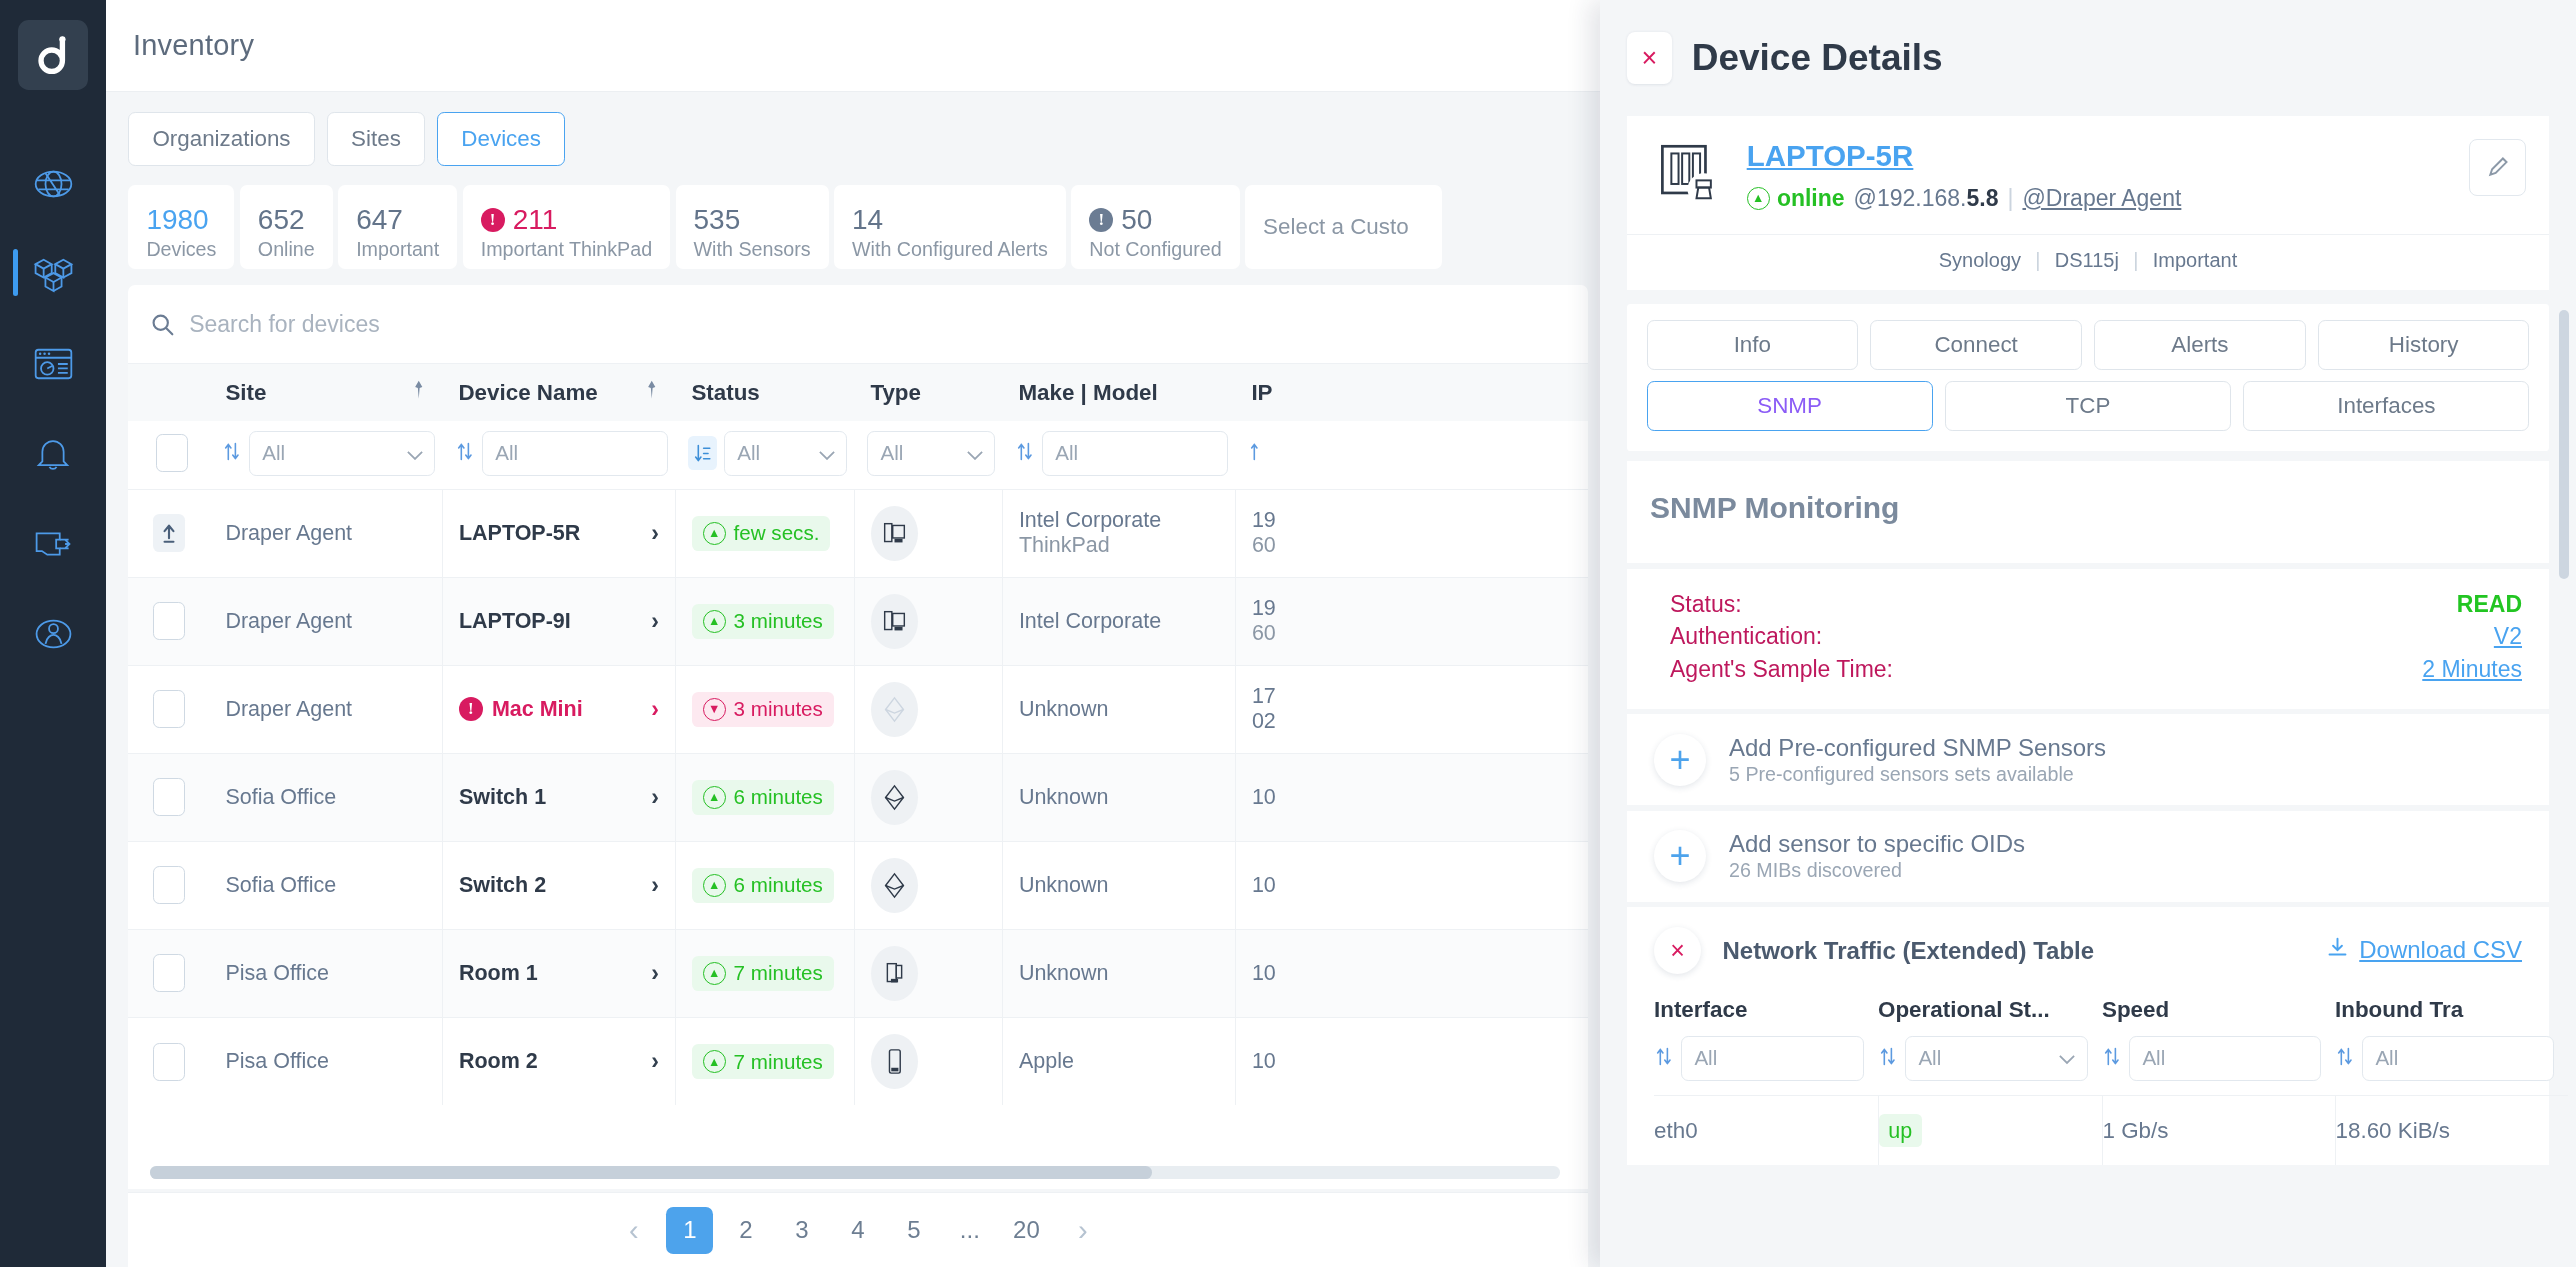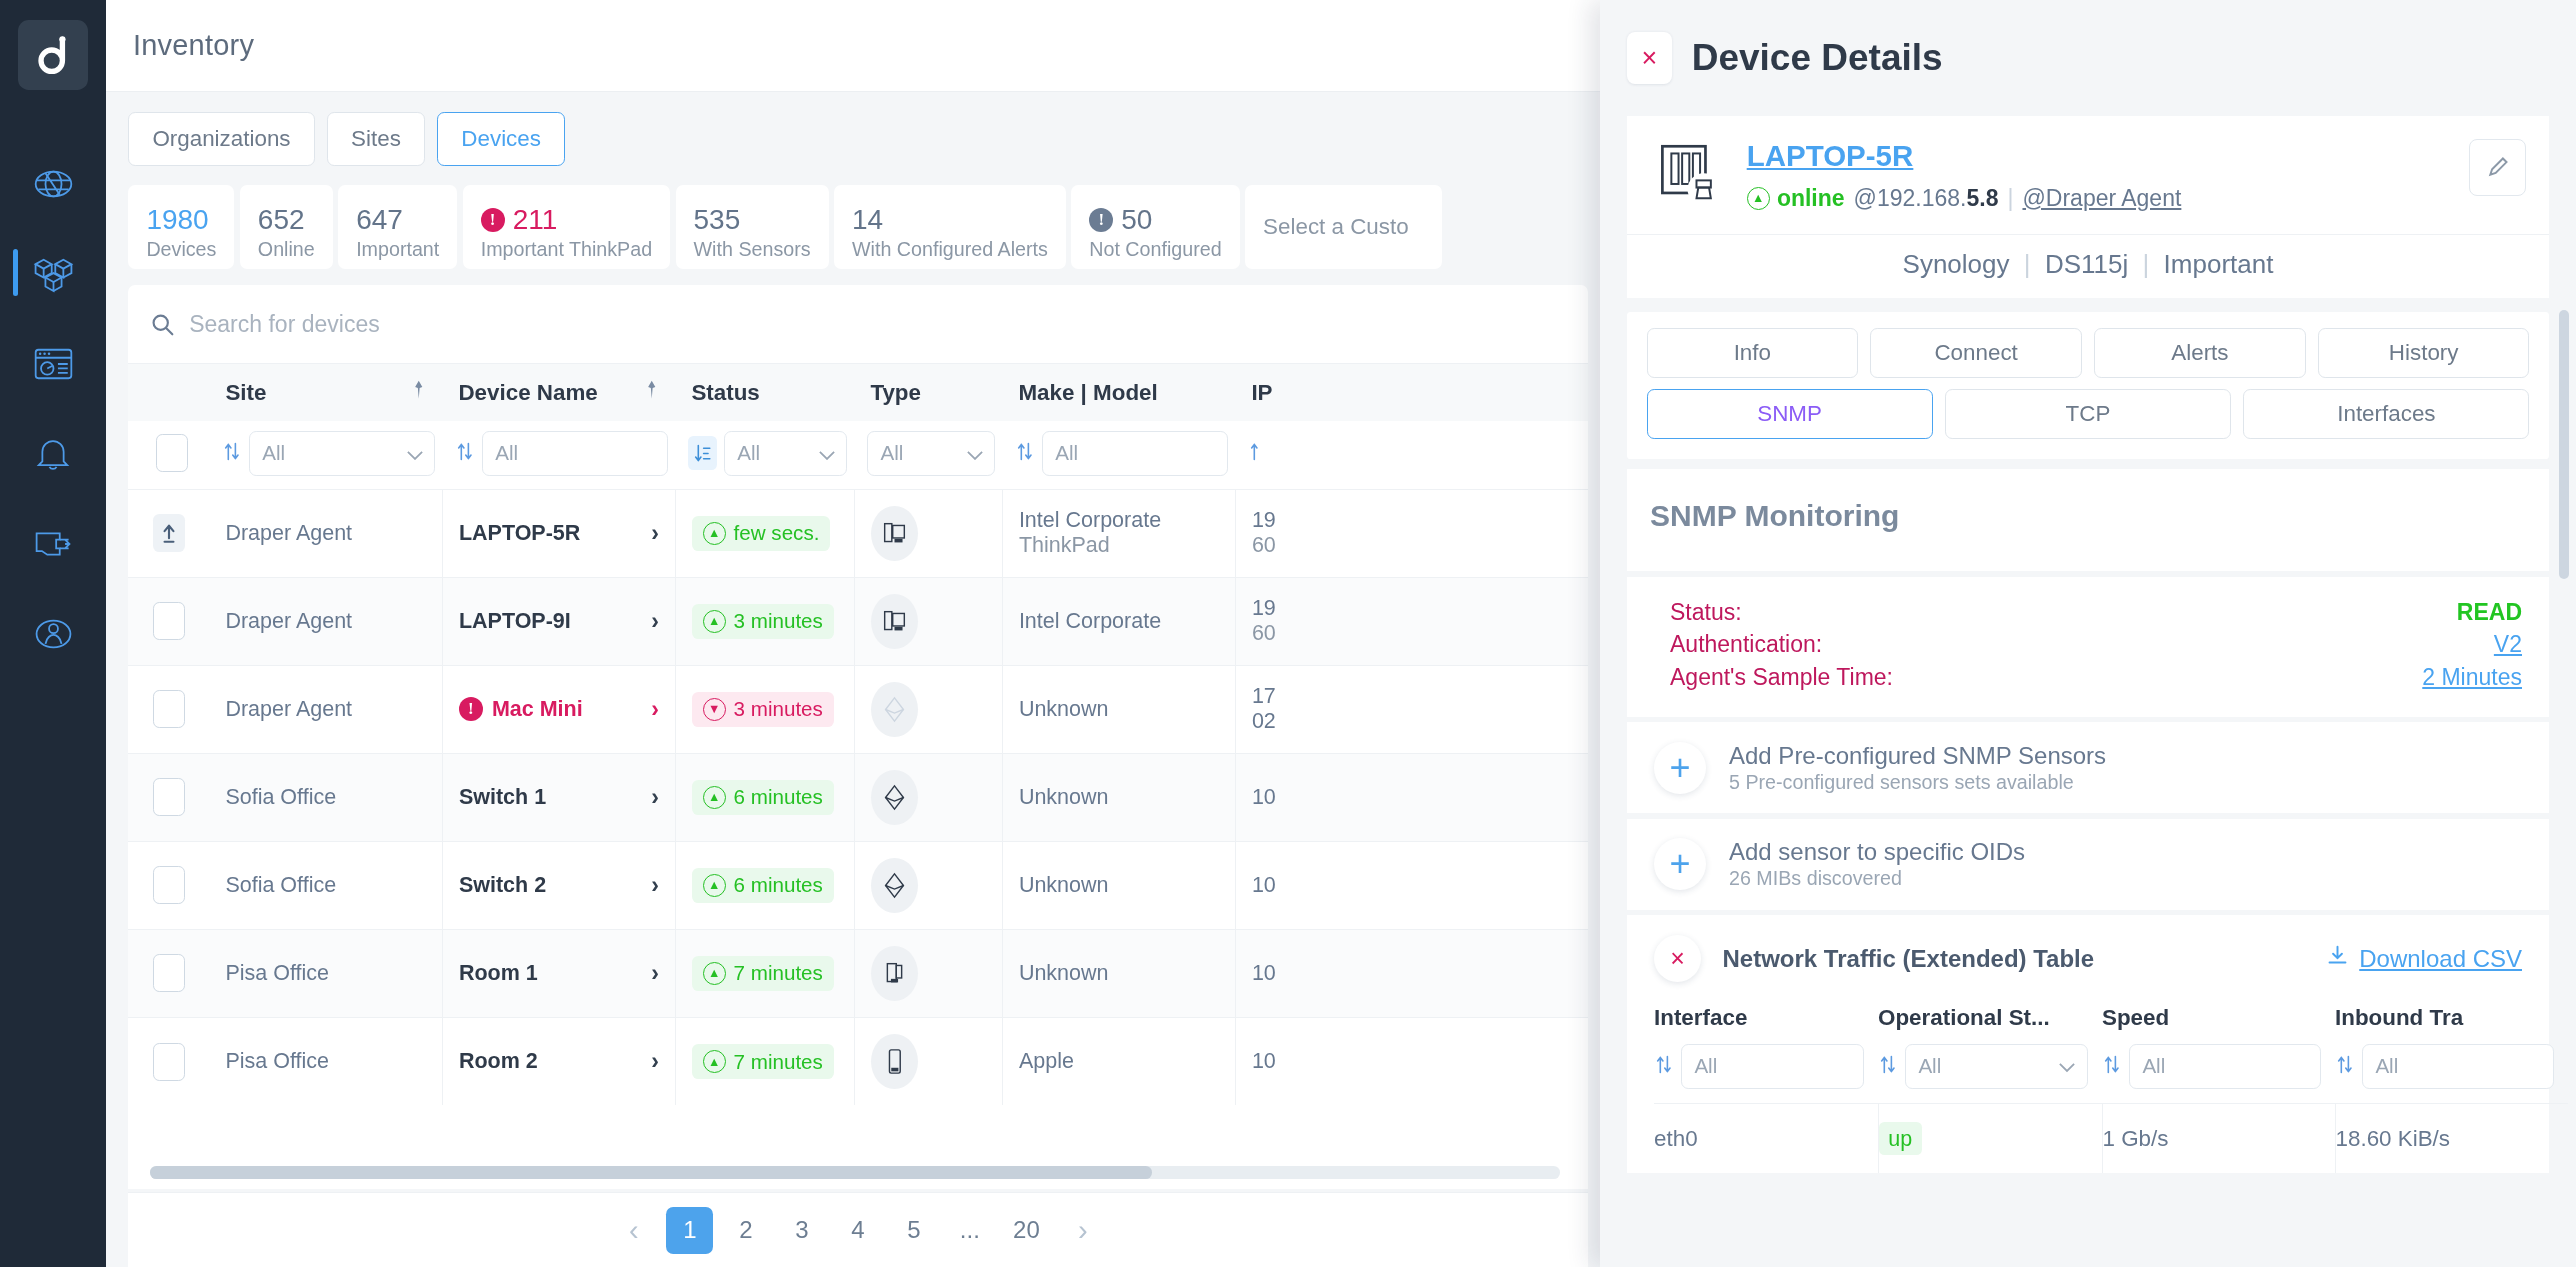--- a/index.html
+++ b/index.html
@@ -210,21 +210,21 @@
   .dev-sub { margin-top: 11.6px; font-size: 23px; color: #67788f; display: flex; align-items: center; gap: 9px; flex-wrap: wrap; }
   .dev-sub .on { color: #25c024; font-weight: bold; display: flex; align-items: center; gap: 7.2px; }
   .dev-sub b { color: #2f3a49; }
   .dev-sub a { color: #67788f; text-decoration: underline; }
   .sep { color: #cbd4de; }
   .edit-btn {
     margin-left: auto; width: 57px; height: 57px; border: 0.9px solid #e2e8ee;
     border-radius: 8px; background: #fff; display:flex; align-items:center; justify-content:center;
     color: #8c99a8; cursor: pointer;
   }
-  .dev-meta { text-align: center; font-size: 26px; color: #67788f; padding: 14.3px 0 18px; display:flex; justify-content:center; gap: 14.3px; }
+  .dev-meta { text-align: center; font-size: 20px; color: #67788f; padding: 14.3px 0 18px; display:flex; justify-content:center; gap: 14.3px; }
 
   .tabs-wrap { background: #fff; margin: 14.3px 27px 0; padding: 16px 19.7px 19.7px; border-radius: 3.6px; }
   .tab-row { display: flex; gap: 12.5px; }
   .tab-row + .tab-row { margin-top: 10.7px; }
   .tab {
     flex: 1 1 0; height: 50px; border: 0.9px solid #dfe5eb; border-radius: 7.2px;
     background: #fff; color: #6d7a8a; font-size: 22.4px; cursor: pointer;
     display: flex; align-items: center; justify-content: center;
     font-family: "Liberation Sans", sans-serif;
   }
@@ -250,21 +250,21 @@
   .act-s { font-size: 19.7px; color: #9aa6b4; margin-top: 1px; }
 
   .nt-card { background: #fff; margin: 5.4px 27px 0; padding: 19.7px 27px 0; }
   .nt-head { display: flex; align-items: center; gap: 21.5px; }
   .x-circ {
     width: 47px; height: 47px; border-radius: 50%; background: #fff;
     box-shadow: 0 1.8px 6.3px rgba(40,60,90,.13);
     display:flex; align-items:center; justify-content:center; color:#d81b60; font-size: 25px; cursor:pointer;
   }
   .nt-title { font-size: 24px; color: #4b5a6e; font-weight: bold; text-align: center; }
-  .dl { margin-left: auto; display: flex; align-items: center; gap: 10.7px; color: #49a3f0; font-size: 24px; }
+  .dl { margin-left: auto; display: flex; align-items: flex-start; gap: 10.7px; color: #49a3f0; font-size: 24px; }
   .dl a { color: #49a3f0; text-decoration: underline; }
 
   table.nt { width: 100%; border-collapse: collapse; margin-top: 23px; table-layout: fixed; }
   table.nt th { text-align: left; font-size: 22.4px; color: #2f3a49; font-weight: bold; padding: 0 0 12.5px 0; }
   table.nt td.f { padding: 0 14.3px 14.3px 0; }
   table.nt td.c {
     border-top: 0.9px solid #eef1f4; border-right: 0.9px solid #eef1f4;
     font-size: 22.4px; color: #67788f; height: 70px; vertical-align: middle; padding-right: 14.3px;
   }
   .up-tag { background: #e9f9ec; color: #25c024; padding: 4.5px 9.8px; border-radius: 5.4px; font-size: 21.5px; }

